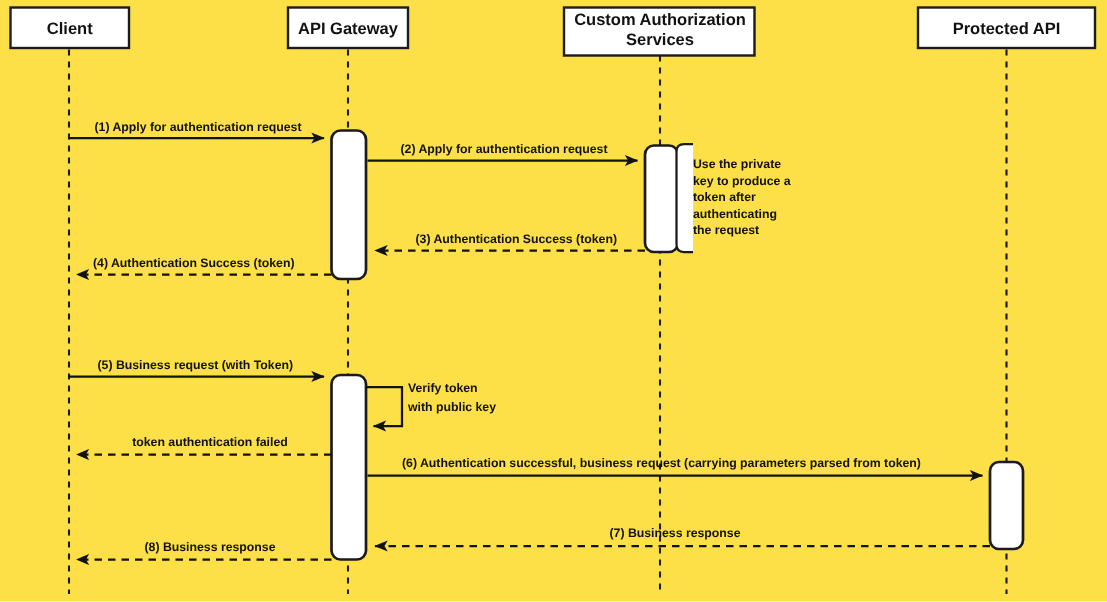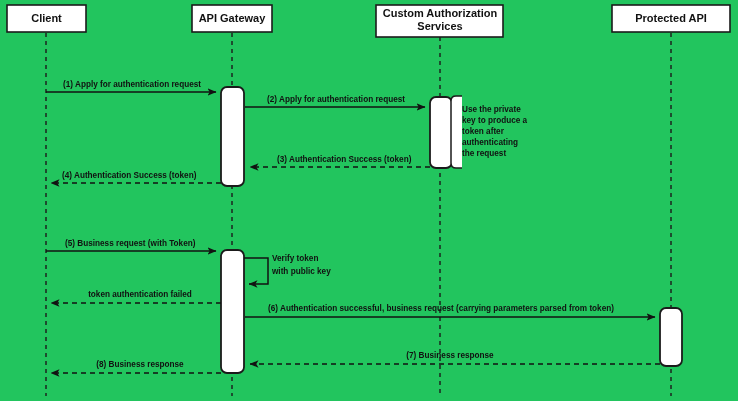--- a/index.html
+++ b/index.html
@@ -8,21 +8,21 @@
     padding: 0;
     background: #ffffff;
   }
   body {
     font-family: "Liberation Sans", sans-serif;
   }
   #canvas {
     position: relative;
     width: 738px;
     height: 401px;
-    background: #22c55e;
+    background: #fde047;
     overflow: hidden;
   }
   svg#diagram {
     position: absolute;
     left: 0;
     top: 0;
     width: 738px;
     height: 401px;
   }
   .lifeline-box {

